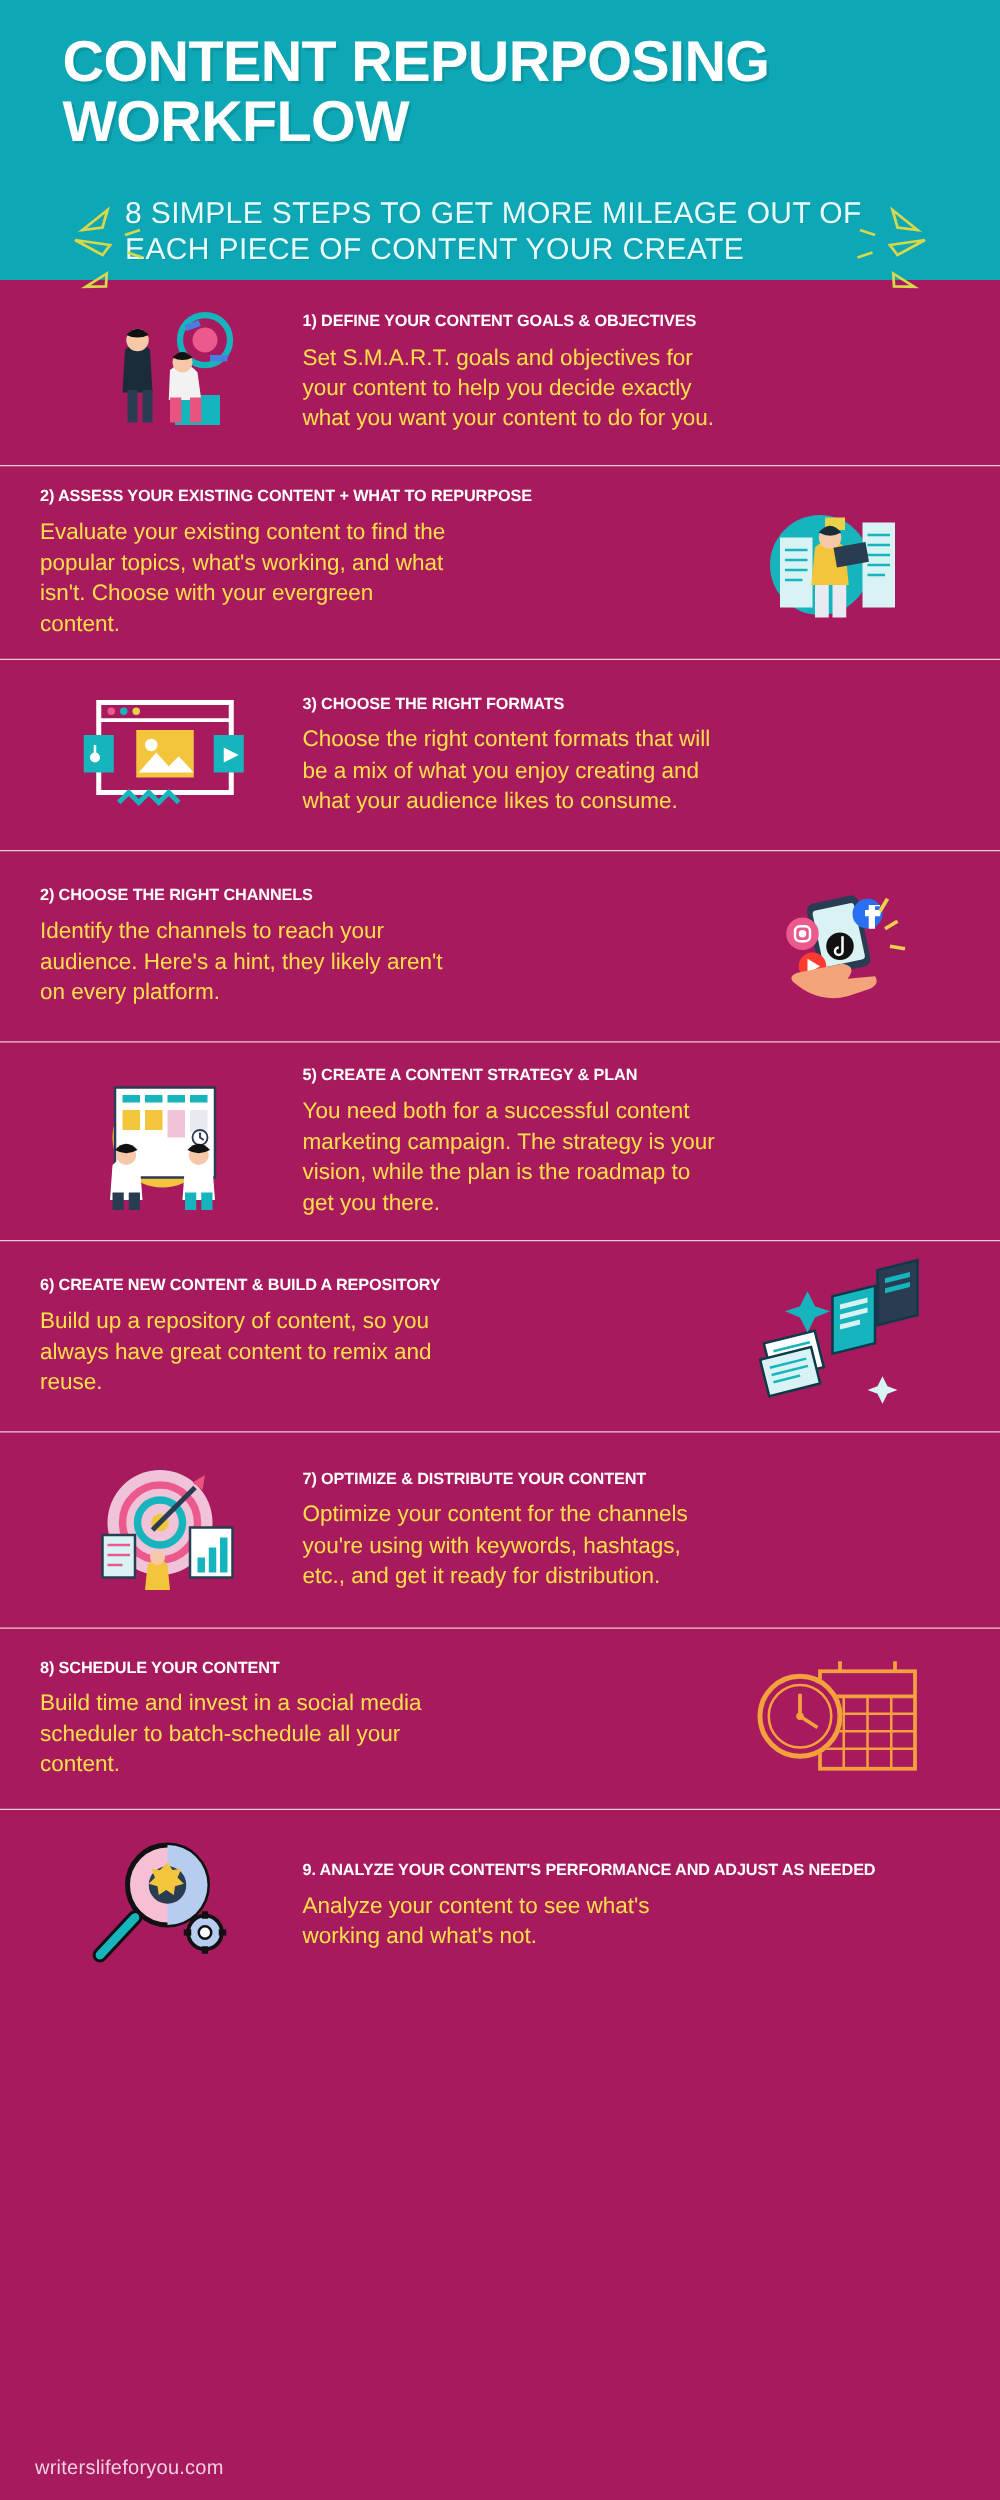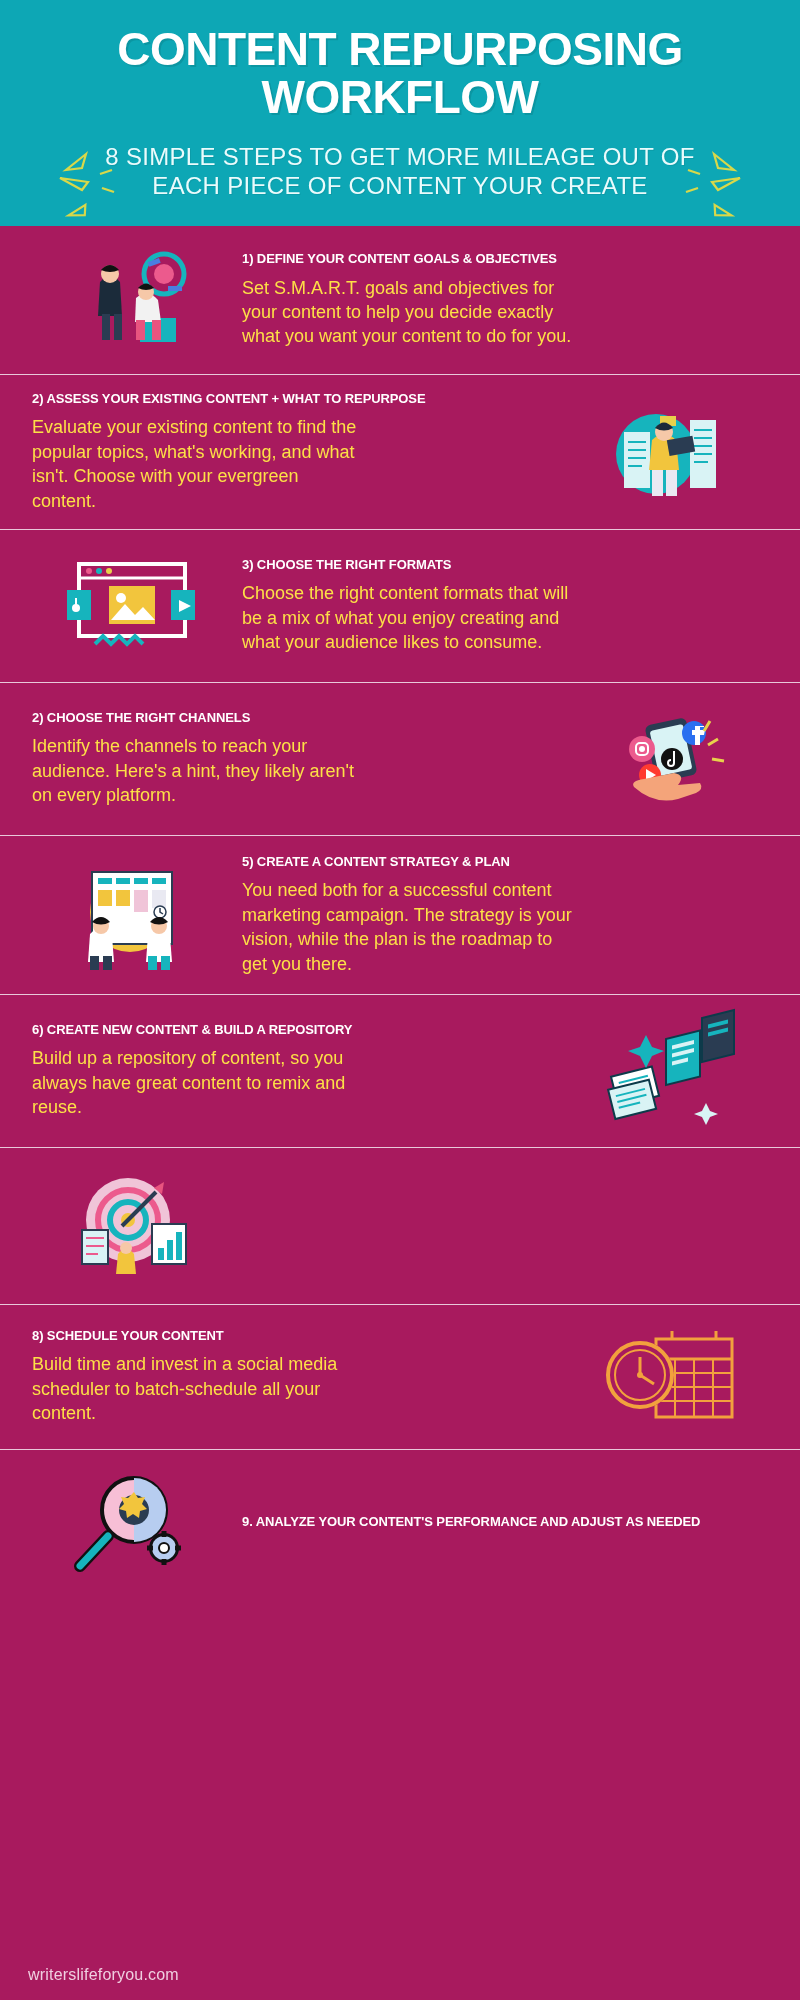--- a/index.html
+++ b/index.html
@@ -6,36 +6,35 @@
   html, body {
     width:800px; height:2000px;
     font-family:"Liberation Sans", sans-serif;
     background:#a81a5e;
   }
   .page { position:relative; width:800px; height:2000px; overflow:hidden; background:#a81a5e; }
 
   
   .header {
     background:#0da7b5;
-    padding:26px 30px 26px 30px;
-    text-align:center;
+    padding:26px 30px 10px 30px;
     position:relative;
   }
   .hero-title {
     color:#ffffff;
     font-weight:bold;
     font-size:46px;
     line-height:1.04;
     letter-spacing:-0.5px;
     text-shadow:2px 2px 0 rgba(0,0,0,0.10);
     padding:0 20px;
   }
   .sub-wrap {
     position:relative;
-    margin-top:20px;
+    margin-top:34px;
     padding:0 70px;
   }
   .hero-sub {
     color:#eafbfc;
     font-size:24px;
     line-height:1.22;
     letter-spacing:0.3px;
     font-weight:400;
     text-shadow:1px 1px 0 rgba(0,0,0,0.07);
   }
@@ -305,20 +304,24 @@
           <rect x="102" y="80" width="6" height="12"></rect>
           <rect x="111" y="72" width="6" height="20"></rect>
           <rect x="120" y="64" width="6" height="28"></rect>
         </g>
         <rect x="26" y="62" width="26" height="34" fill="#d9f3f5" stroke="#2a3c52" stroke-width="2"></rect>
         <path d="M30 70h18M30 78h18M30 86h12" stroke="#ec5a8d" stroke-width="2"></path>
         <path d="M62 86 q8 -10 16 0 l2 20 -20 0z" fill="#f2c53d"></path>
         <circle cx="70" cy="80" r="6" fill="#f6c8a8"></circle>
       </svg>
     </div>
+    <div class="txt">
+      <div class="step-title">7) OPTIMIZE &amp; DISTRIBUTE YOUR CONTENT</div>
+      <div class="step-body">Optimize your content for the channels you're using with keywords, hashtags, etc., and get it ready for distribution.</div>
+    </div>
   </div>
 
   <div class="row art-right">
     <div class="art">
       <svg width="150" height="104" viewBox="0 0 150 104">
         <rect x="62" y="14" width="76" height="78" fill="none" stroke="#f2a13d" stroke-width="3"></rect>
         <path d="M62 34h76" stroke="#f2a13d" stroke-width="3"></path>
         <path d="M78 14v-8M122 14v-8" stroke="#f2a13d" stroke-width="3"></path>
         <g stroke="#f2a13d" stroke-width="2">
           <path d="M62 48h76M62 62h76M62 76h76"></path>
@@ -356,18 +359,19 @@
             <rect x="-2.5" y="-17" width="5" height="6"></rect>
             <rect x="-2.5" y="11" width="5" height="6"></rect>
             <rect x="-17" y="-2.5" width="6" height="5"></rect>
             <rect x="11" y="-2.5" width="6" height="5"></rect>
           </g>
         </g>
       </svg>
     </div>
     <div class="txt">
       <div class="step-title">9. ANALYZE YOUR CONTENT'S PERFORMANCE AND ADJUST AS NEEDED</div>
+      <div class="step-body">Analyze your content to see what's working and what's not.</div>
     </div>
   </div>
 
   <div class="footer-url">writerslifeforyou.com</div>
 
 </div>
 
 </body></html>

